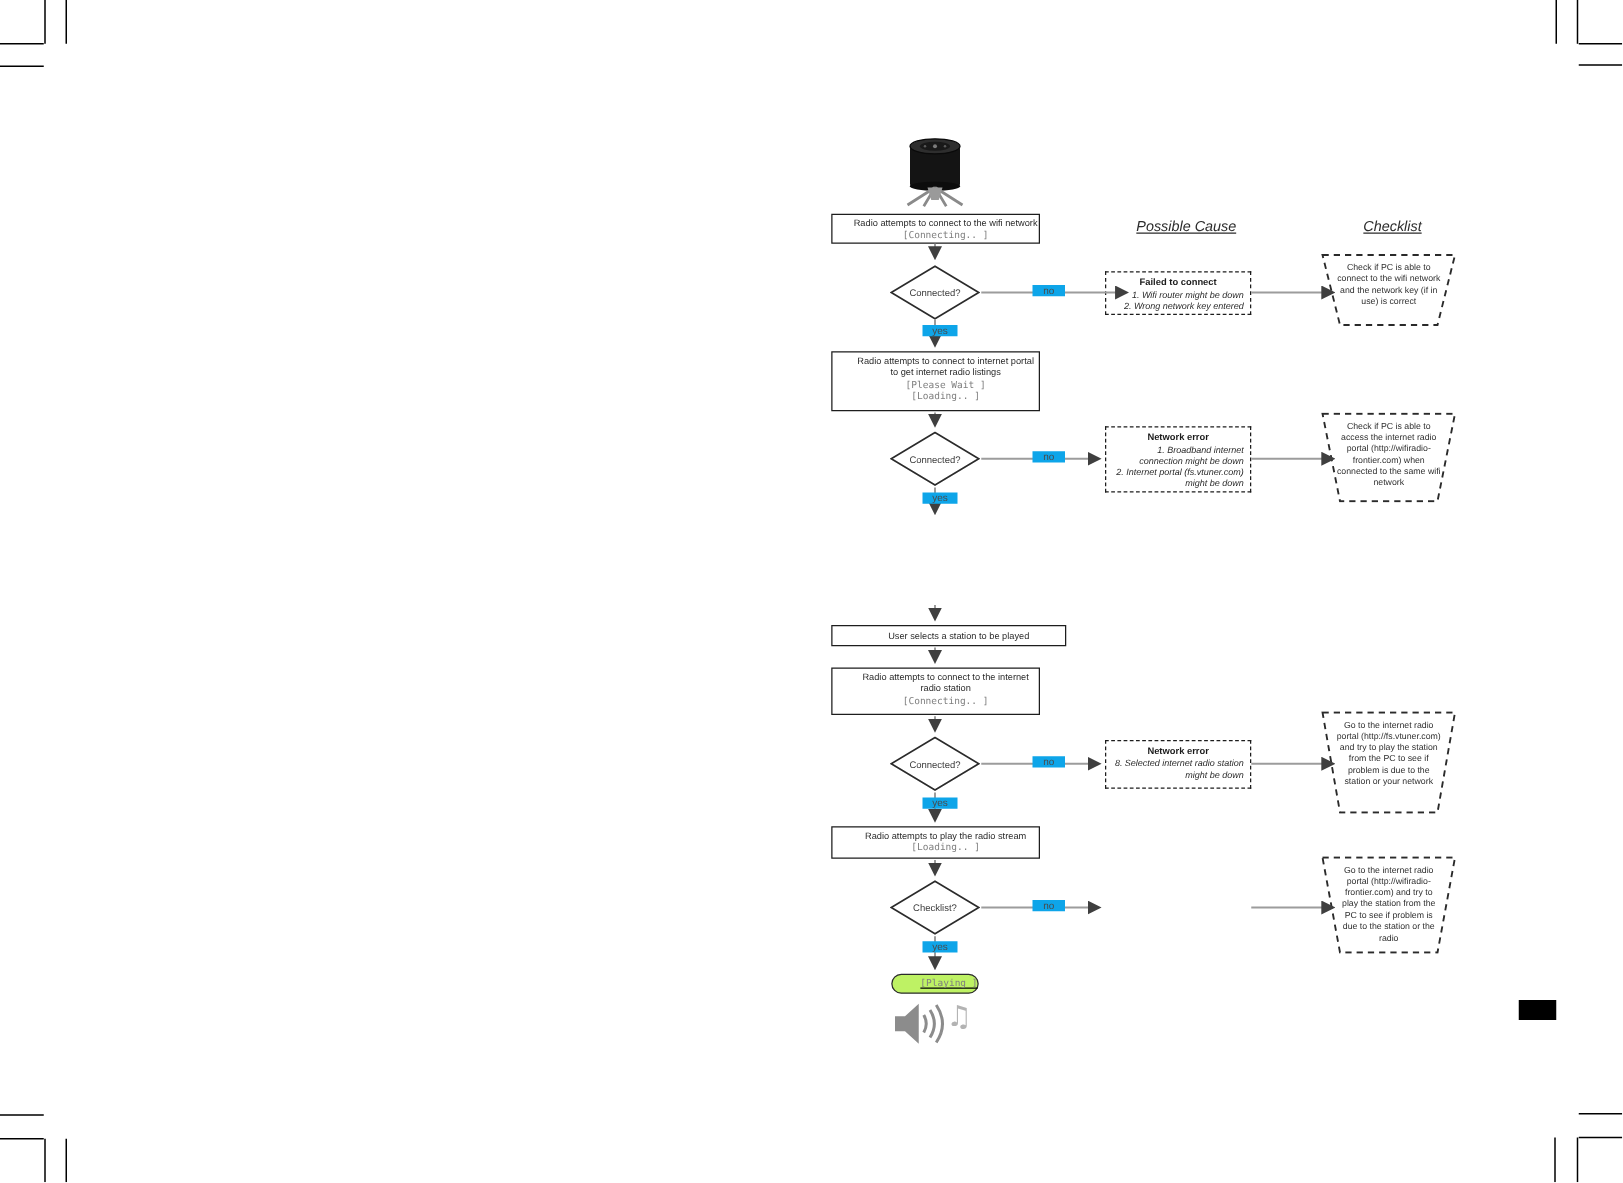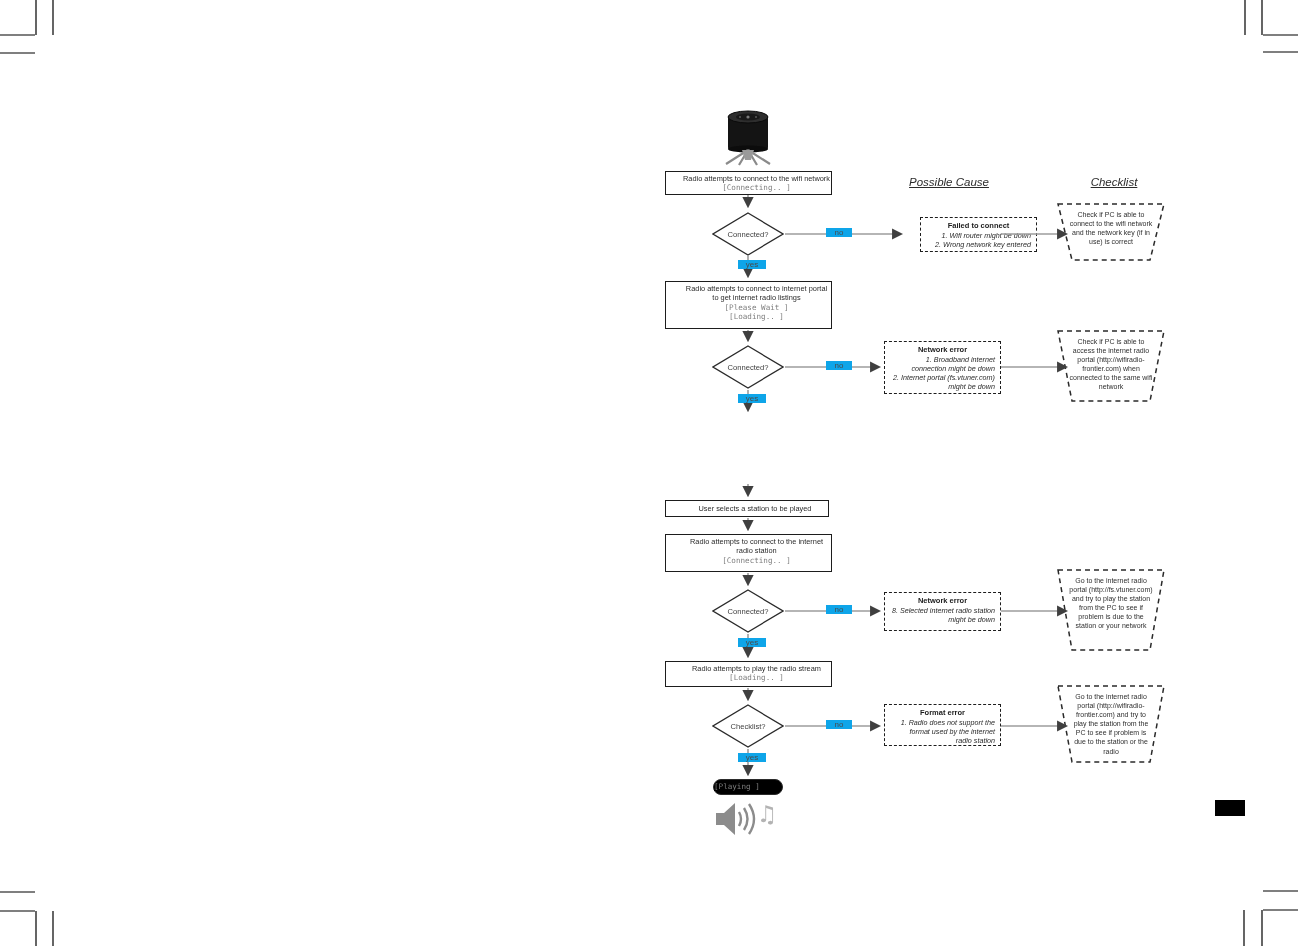--- a/index.html
+++ b/index.html
@@ -21,22 +21,22 @@
         padding-left:8px;text-indent:-8px;text-align:right;}
   .diamond{z-index:2;}
   .diamond-label{position:absolute;inset:0;display:flex;align-items:center;justify-content:center;
         font-size:7.6px;color:#3d3d3d;}
   .trap-text{position:absolute;left:13px;right:13px;top:0;padding-top:7px;text-align:center;
         font-size:7px;line-height:1.3;color:#2f2f2f;word-break:break-word;}
   .hdr{position:absolute;z-index:2;font-style:italic;text-decoration:underline;font-size:11.5px;
         color:#2b2b2b;text-align:center;}
   .lbl{position:absolute;z-index:7;font-size:8px;color:#4a4a4a;background:#0ea5e9;
         padding:0 3px;text-align:center;}
-  .pill{border:1.3px solid #2b2b2b;border-radius:8px;background:#000000;display:flex;
-        align-items:center;justify-content:flex-start;text-decoration:underline;}
+  .pill{border:1.3px solid #2b2b2b;border-radius:8px;background:#bef264;display:flex;
+        align-items:center;justify-content:flex-end;text-decoration:underline;}
   .pagenum{position:absolute;left:1215px;top:800px;width:30px;height:16px;background:#000;z-index:2;}
   .note-glyph{position:absolute;left:757px;top:801px;font-size:23px;color:#b3b3b3;z-index:2;
         font-family:"DejaVu Sans",sans-serif;}
 </style>
 </head>
 <body>
 
 <div class="page">
 
   <svg class="connectors" width="1298" height="946" viewBox="0 0 1298 946">
@@ -107,21 +107,21 @@
   </div>
 
   <div class="node diamond" style="left:712px;top:345px;width:72px;height:44px;">
     <svg width="72" height="44" viewBox="0 0 72 44">
       <polygon points="36,1 71,22 36,43 1,22" fill="#fff" stroke="#2b2b2b" stroke-width="1.3"></polygon>
     </svg>
     <div class="diamond-label">Connected?</div>
   </div>
 
 
-  <div class="node box" style="left:665px;top:500px;width:164px;height:17px;display:flex;align-items:center;justify-content:center;">
+  <div class="node box" style="left:665px;top:500px;width:188px;height:17px;display:flex;align-items:center;justify-content:center;">
     <div class="t nowrap" style="padding-top:0;">User selects a station to be played</div>
   </div>
 
   <div class="node box" style="left:665px;top:534px;width:167px;height:38px;">
     <div class="t">Radio attempts to connect to the internet radio station</div>
     <div class="mono">[Connecting.. ]</div>
   </div>
 
   <div class="node diamond" style="left:712px;top:589px;width:72px;height:44px;">
     <svg width="72" height="44" viewBox="0 0 72 44">
@@ -148,41 +148,37 @@
 
   <div class="lbl" style="left:826px;top:228px;width:20px;">no</div>
   <div class="lbl" style="left:826px;top:361px;width:20px;">no</div>
   <div class="lbl" style="left:826px;top:605px;width:20px;">no</div>
   <div class="lbl" style="left:826px;top:720px;width:20px;">no</div>
   <div class="lbl" style="left:738px;top:260px;width:22px;">yes</div>
   <div class="lbl" style="left:738px;top:394px;width:22px;">yes</div>
   <div class="lbl" style="left:738px;top:638px;width:22px;">yes</div>
   <div class="lbl" style="left:738px;top:753px;width:22px;">yes</div>
 
-  <div class="node dashed-box" style="left:884px;top:217px;width:117px;height:35px;margin-left:36px;">
+  <div class="node dashed-box" style="left:884px;top:217px;width:117px;height:35px;">
     <div class="cause-title">Failed to connect</div>
     <div class="cause-item">1. Wifi router might be down</div>
     <div class="cause-item">2. Wrong network key entered</div>
   </div>
 
   <div class="node dashed-box" style="left:884px;top:341px;width:117px;height:53px;">
     <div class="cause-title">Network error</div>
     <div class="cause-item">1. Broadband internet connection might be down</div>
     <div class="cause-item">2. Internet portal (fs.vtuner.com) might be down</div>
   </div>
 
   <div class="node dashed-box" style="left:884px;top:592px;width:117px;height:39px;">
     <div class="cause-title">Network error</div>
     <div class="cause-item">8. Selected internet radio station might be down</div>
   </div>
 
-  <div class="node dashed-box" style="left:884px;top:704px;width:117px;height:42px;">
-    <div class="cause-title">Format error</div>
-    <div class="cause-item">1. Radio does not support the format used by the internet radio station</div>
-  </div>
 
   <div class="node" style="left:1056px;top:203px;width:110px;height:58px;">
     <svg width="110" height="58" viewBox="0 0 110 58">
       <polygon points="2,1 108,1 94,57 16,57" fill="#fff" stroke="#2a2a2a" stroke-width="1.5" stroke-dasharray="5,4"></polygon>
     </svg>
     <div class="trap-text">Check if PC is able to connect to the wifi network and the network key (if in use) is correct</div>
   </div>
 
   <div class="node" style="left:1056px;top:330px;width:110px;height:72px;">
     <svg width="110" height="72" viewBox="0 0 110 72">

